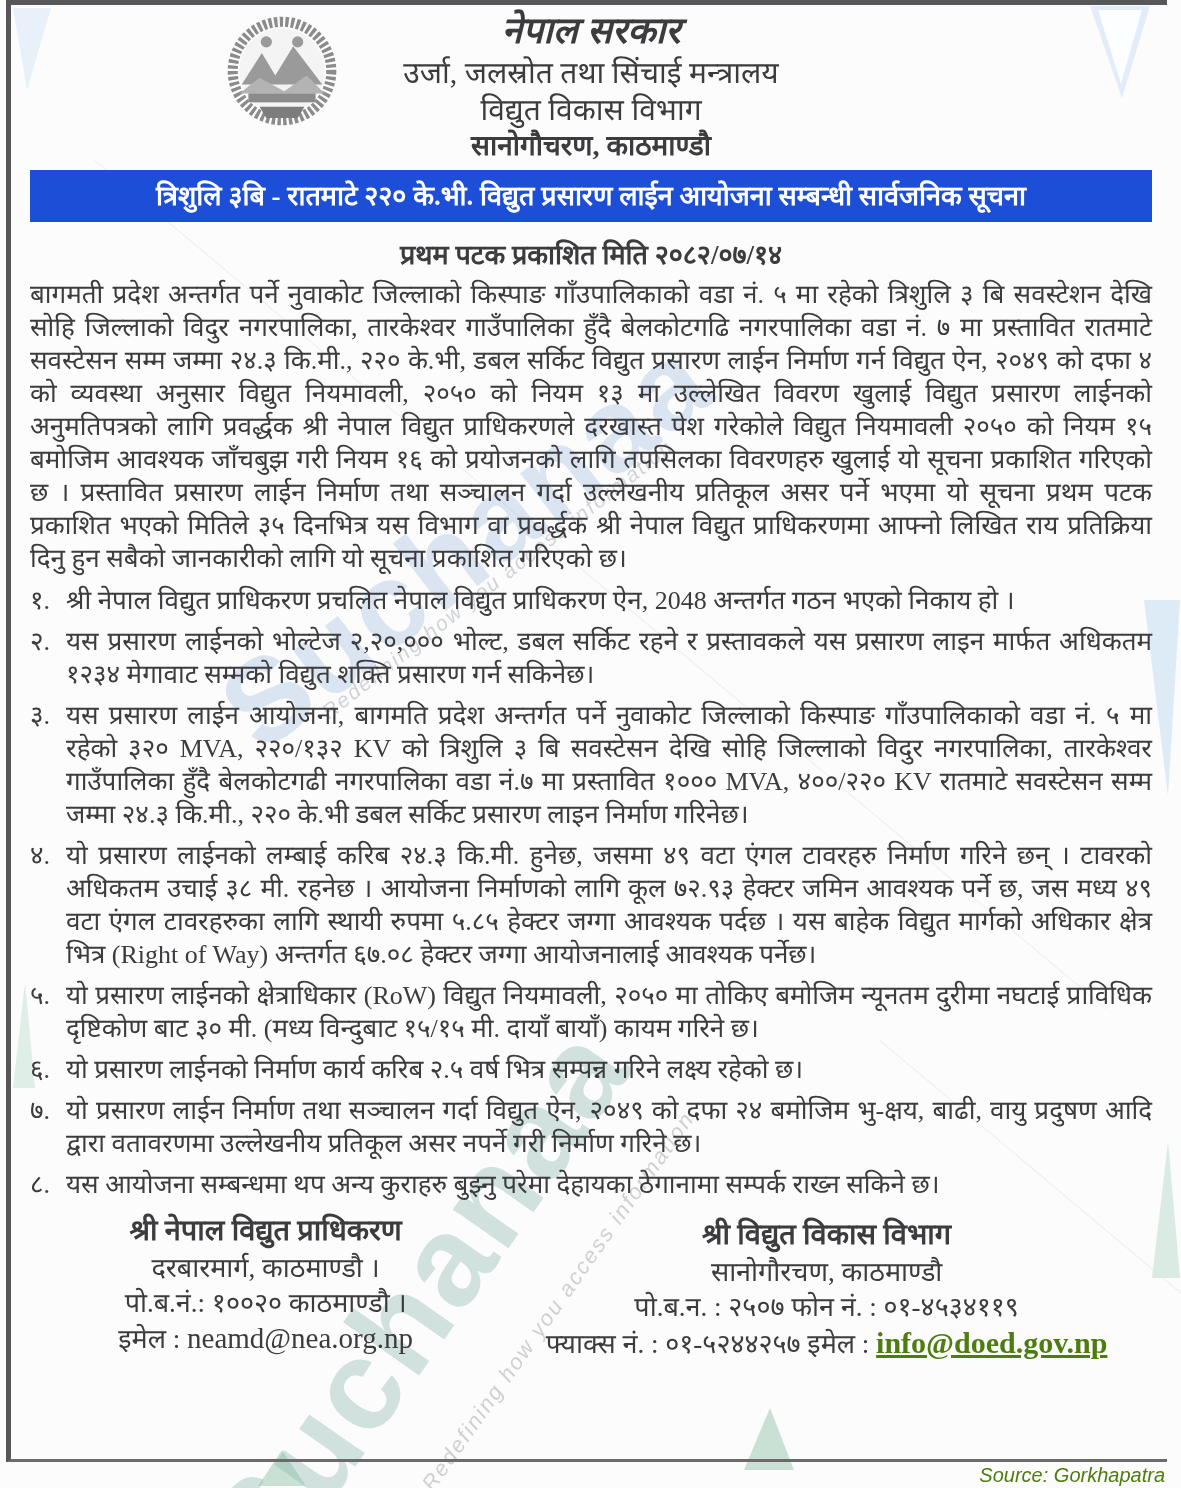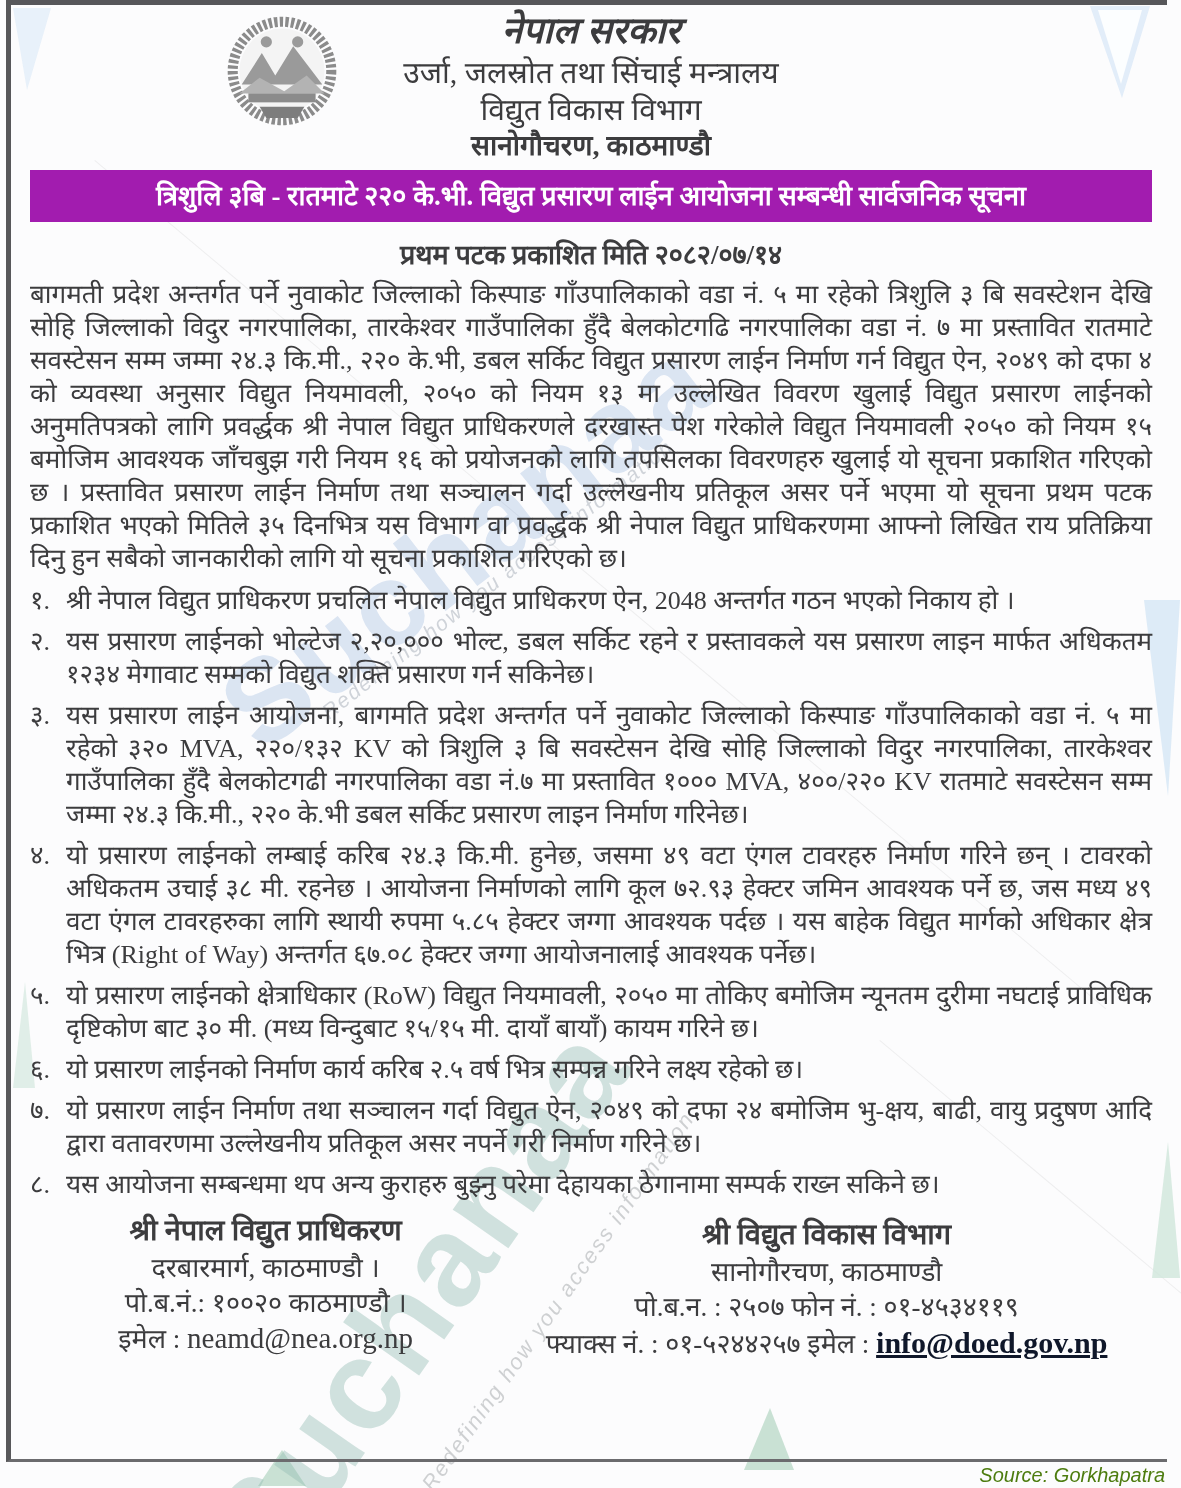--- a/index.html
+++ b/index.html
@@ -17,39 +17,39 @@
 
   
   .header { position:relative; text-align:center; }
   .emblem { position:absolute; left:196px; top:4px; width:112px; height:118px; }
   .h-gov  { font-size:37px; font-weight:bold; line-height:46px;font-style:italic; }
   .h-min  { font-size:30px; line-height:38px; }
   .h-dep  { font-size:30px; line-height:36px; }
   .h-addr { font-size:28px; line-height:36px;font-weight:bold; }
 
   .banner {
-    margin-top:6px; background:#a21caf; color:#ffffff; text-align:center;
+    margin-top:6px; background:#1d4ed8; color:#ffffff; text-align:center;
     font-weight:bold; font-size:27px; padding:6px 4px 9px;
   }
   .published { text-align:center; font-size:27px; font-weight:600; padding:13px 0 3px; }
 
   .intro { font-size:26px; line-height:33px; text-align:justify; margin:3px 0 9px; }
 
   .list .li { display:flex; font-size:26px; line-height:33px; margin-bottom:8px; }
   .num { width:36px; flex:none; }
   .txt { flex:1; text-align:justify; }
 
   
   .footer { display:flex; margin-top:0; }
   .f-left  { width:42%; text-align:center; }
   .f-right { width:58%; text-align:center; padding-top:4px; }
   .f-name { font-size:29px; font-weight:bold; line-height:42px; }
   .f-line { font-size:27px; line-height:35px; }
   .email-plain { font-size:29px; }
-  .email-link { font-weight:bold; font-size:30px; text-decoration:underline; color:#0f172a; }
+  .email-link { font-weight:bold; font-size:30px; text-decoration:underline; color:#4d7c0f; }
 
   .source {
     position:absolute; right:16px; bottom:1px; font-style:italic; font-size:20px;
     color:#4d7c0f; font-family:"Liberation Sans","DejaVu Sans",sans-serif; z-index:4;
   }
 
   
   .wm { position:absolute; z-index:1; pointer-events:none; white-space:nowrap;
         font-family:"Liberation Sans","DejaVu Sans",sans-serif; }
   .wm-mid {

